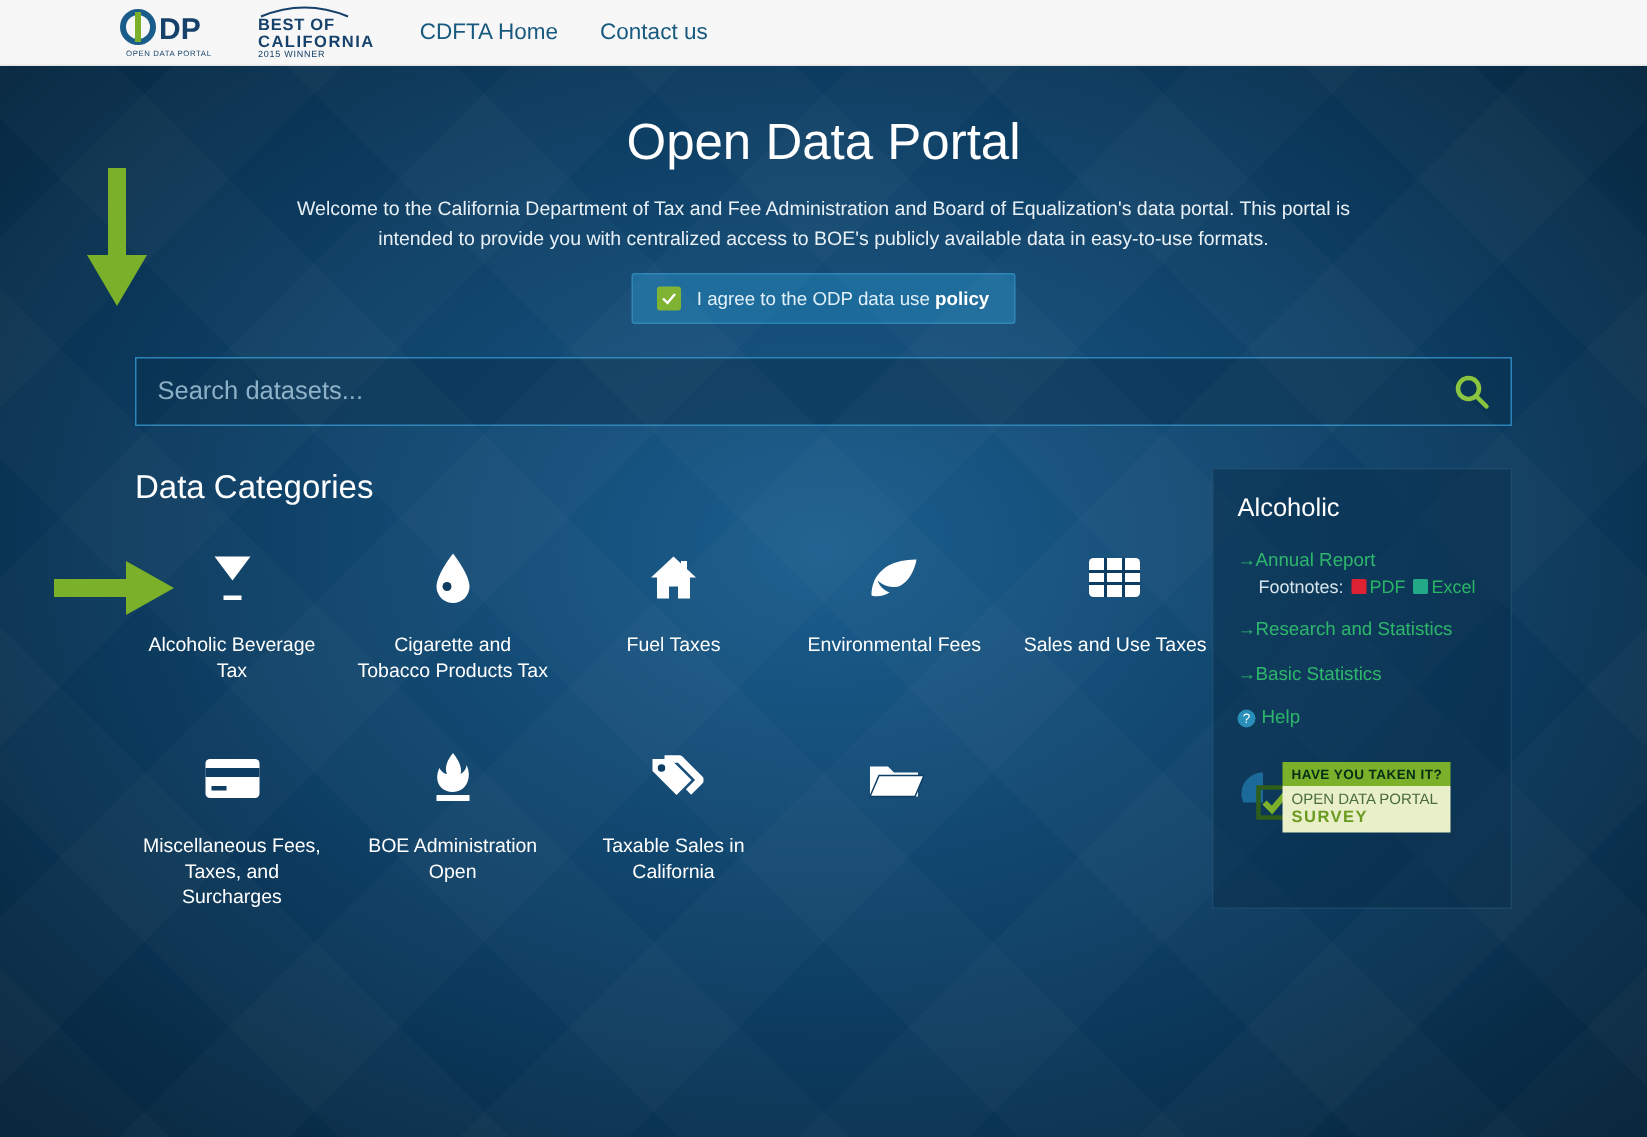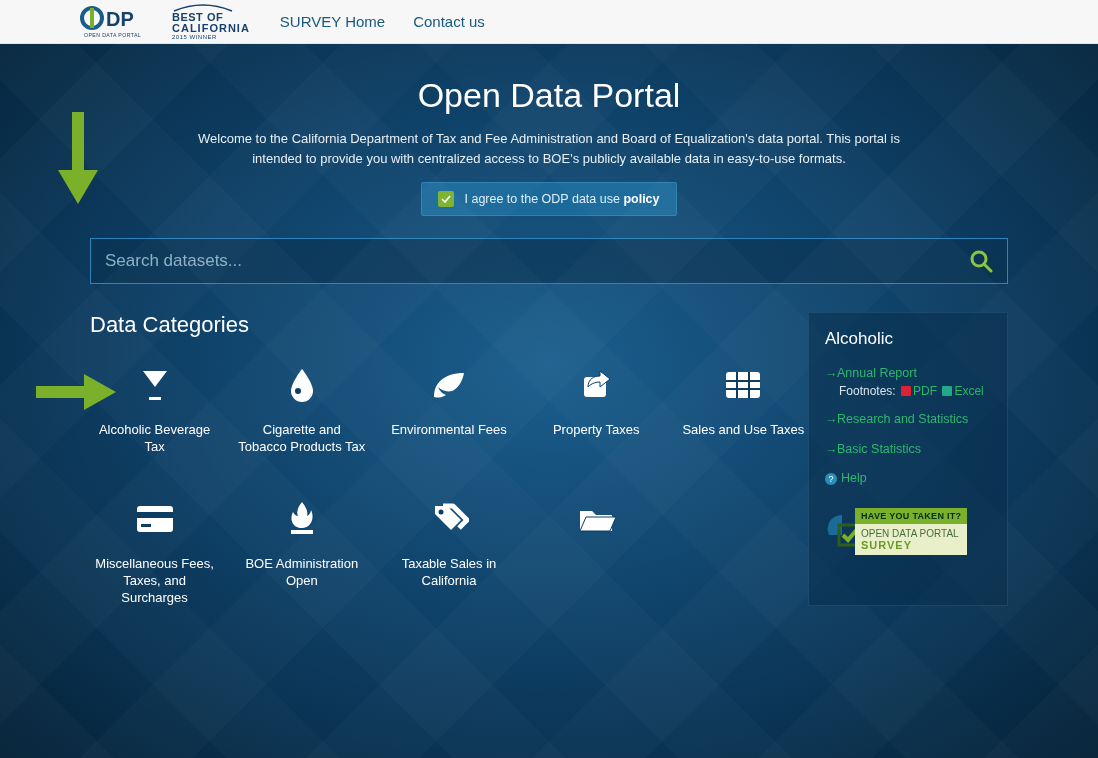--- a/index.html
+++ b/index.html
@@ -68,21 +68,21 @@
     </svg>
   </div>
   <div class="best-of">
     <svg width="62" height="10" viewBox="0 0 62 10" style="display:block;margin-bottom:-1px">
         <path d="M2 8 Q31 -4 60 8" stroke="#16416a" stroke-width="1.4" fill="none"></path>
       </svg>
     <div class="line1">BEST OF</div>
     <div class="line2">CALIFORNIA</div>
     <div class="line3">2015 WINNER</div>
   </div>
-  <a class="nav-link">SURVEY Home</a>
+  <a class="nav-link">CDFTA Home</a>
   <a class="nav-link">Contact us</a>
 </div>
 
 <div class="hero">
 
   <svg class="arrow-down" width="48" height="96" viewBox="0 0 48 96">
     <rect x="18" y="0" width="12" height="62" fill="#7ab02a"></rect>
     <polygon points="4,58 44,58 24,92" fill="#7ab02a"></polygon>
   </svg>
 
@@ -130,34 +130,34 @@
             <div class="ic">
               <svg width="30" height="36" viewBox="0 0 30 36">
                 <path d="M15 2 C15 2 4 16 4 24 A11 11 0 0 0 26 24 C26 16 15 2 15 2 Z" fill="#fff"></path>
                 <circle cx="11" cy="24" r="3" fill="#0d3d62"></circle>
               </svg>
             </div>
             <div class="label">Cigarette and Tobacco Products Tax</div>
           </div>
           <div class="cat">
             <div class="ic">
+              <svg width="38" height="36" viewBox="0 0 38 36">
+                <path d="M19 4 L34 18 H30 V32 H22 V24 H16 V32 H8 V18 H4 Z" fill="#fff"></path>
+                <rect x="24" y="7" width="4" height="7" fill="#fff"></rect>
+              </svg>
+            </div>
+            <div class="label">Fuel Taxes</div>
+          </div>
+          <div class="cat">
+            <div class="ic">
               <svg width="38" height="32" viewBox="0 0 38 32">
                 <path d="M34 4 C14 4 4 14 4 28 C4 28 10 30 16 26 C10 24 8 18 8 18 C8 18 14 24 22 22 C32 18 34 4 34 4 Z" fill="#fff"></path>
               </svg>
             </div>
             <div class="label">Environmental Fees</div>
-          </div>
-          <div class="cat">
-            <div class="ic">
-              <svg width="36" height="36" viewBox="0 0 36 36">
-                <rect x="6" y="10" width="22" height="20" rx="3" fill="#fff"></rect>
-                <path d="M22 4 L32 12 L22 20 V15 C14 15 10 20 10 20 C10 12 16 9 22 9 Z" fill="#fff" stroke="#0d3d62" stroke-width="1"></path>
-              </svg>
-            </div>
-            <div class="label">Property Taxes</div>
           </div>
           <div class="cat">
             <div class="ic">
               <svg width="38" height="30" viewBox="0 0 38 30">
                 <rect x="2" y="2" width="34" height="26" rx="3" fill="#fff"></rect>
                 <line x1="2" y1="11" x2="36" y2="11" stroke="#0d3d62" stroke-width="2"></line>
                 <line x1="2" y1="19" x2="36" y2="19" stroke="#0d3d62" stroke-width="2"></line>
                 <line x1="13" y1="2" x2="13" y2="28" stroke="#0d3d62" stroke-width="2"></line>
                 <line x1="25" y1="2" x2="25" y2="28" stroke="#0d3d62" stroke-width="2"></line>
               </svg>

